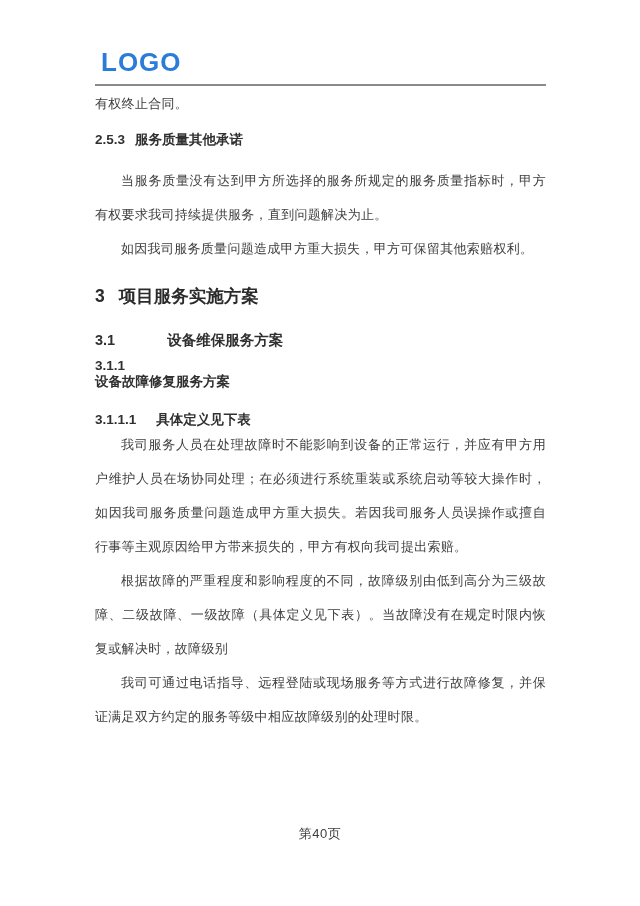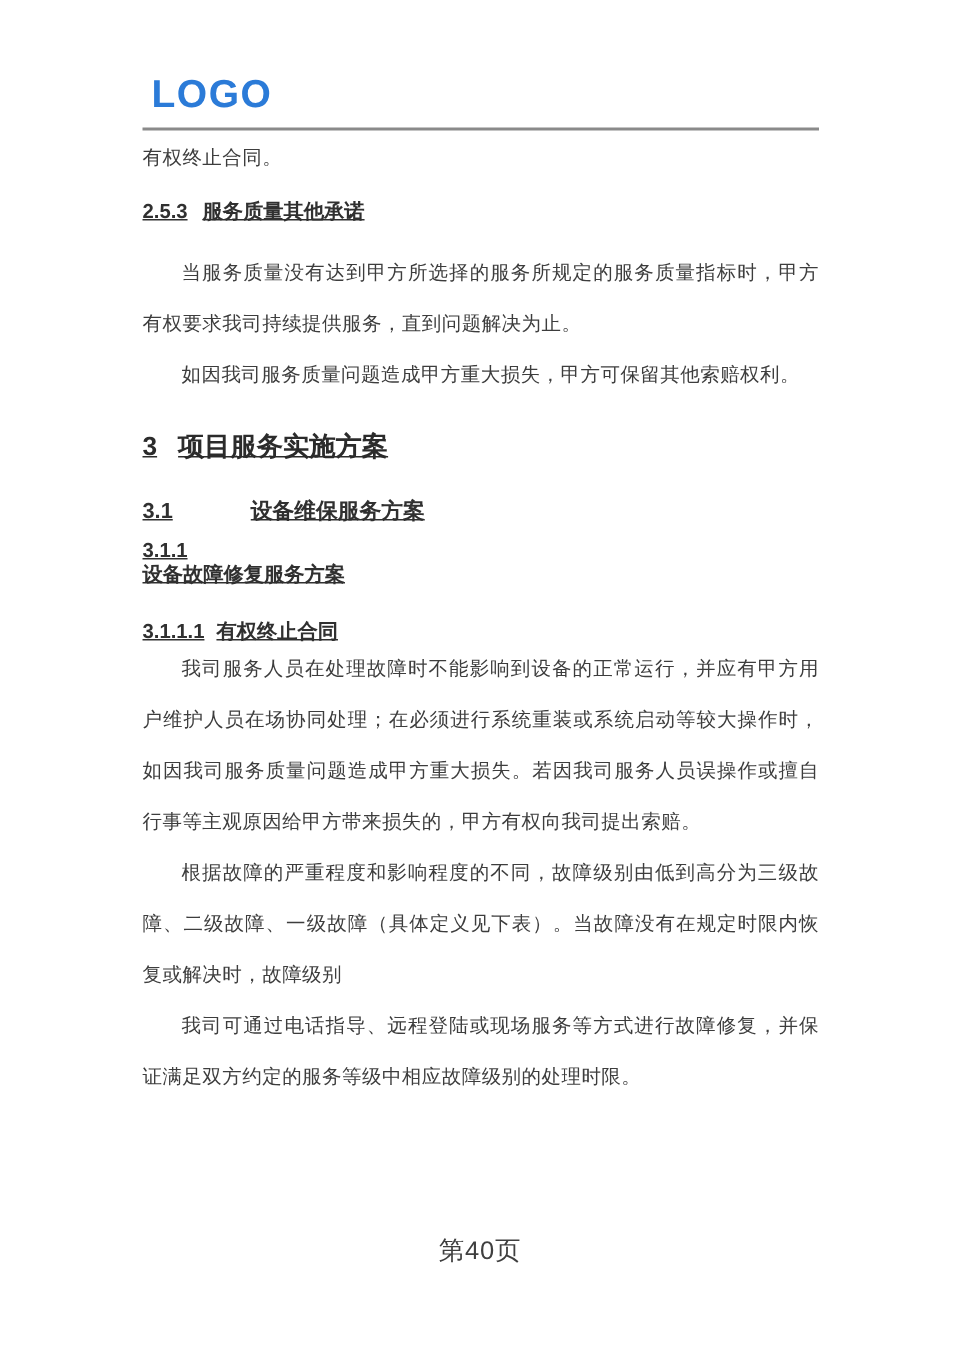--- a/index.html
+++ b/index.html
@@ -33,55 +33,54 @@
     line-height: 20px;
     margin: 8px 0 0 0;
     letter-spacing: 0.3px;
   }
   .heading {
     display: flex;
     align-items: baseline;
     font-weight: bold;
     color: #303030;
     white-space: nowrap;
-    text-decoration: underline;
   }
   .heading .h-num { flex: 0 0 auto; }
   .h-sub { font-size: 13.5px; line-height: 16px; }
   .h-sub .h-num { margin-right: 10px; }
   .h-253 { margin-top: 18px; }
   .h-chapter {
     font-size: 17.5px;
     line-height: 22px;
     margin-top: 19px;
     color: #2b2b2b;
   }
   .h-chapter .h-num { margin-right: 14px; }
   .h-31 { font-size: 14.5px; line-height: 17px; margin-top: 25px; gap: 40px; }
   .h-31 .h-num { margin-right: 12px; }
   .h-311 { margin-top: 9px; flex-direction: column; }
-  .h-3111 { margin-top: 22px; }
+  .h-3111 { margin-top: 22px; gap: 12px; }
   .h-3111 .h-num { margin-right: 8px; }
   .para {
     font-size: 13px;
     line-height: 34px;
     text-align: justify;
     text-indent: 2em;
     margin: 0;
     letter-spacing: 0.3px;
   }
   .para.first-after-heading { margin-top: 16px; }
   .para.first-after-heading-s3 { margin-top: 18px; }
   .footer {
     position: absolute;
     top: 826px;
     left: 0;
     right: 0;
     text-align: center;
-    font-size: 17px;
+    font-size: 13px;
     line-height: 15px;
     color: #3f3f3f;
     letter-spacing: 0.5px;
   }
 </style>
 </head>
 <body>
 
 <div class="page">
 
@@ -111,21 +110,21 @@
     <span class="h-title">设备维保服务方案</span>
   </div>
 
   <div class="heading h-sub h-311">
     <span class="h-num">3.1.1</span>
     <span class="h-title">设备故障修复服务方案</span>
   </div>
 
   <div class="heading h-sub h-3111">
     <span class="h-num">3.1.1.1</span>
-    <span class="h-title">有权终止合同</span>
+    <span class="h-title">具体定义见下表</span>
   </div>
 
 
   <p class="para">我司服务人员在处理故障时不能影响到设备的正常运行，并应有甲方用户维护人员在场协同处理；在必须进行系统重装或系统启动等较大操作时，如因我司服务质量问题造成甲方重大损失。若因我司服务人员误操作或擅自行事等主观原因给甲方带来损失的，甲方有权向我司提出索赔。</p>
 
   <p class="para">根据故障的严重程度和影响程度的不同，故障级别由低到高分为三级故障、二级故障、一级故障（具体定义见下表）。当故障没有在规定时限内恢复或解决时，故障级别</p>
 
   <p class="para">我司可通过电话指导、远程登陆或现场服务等方式进行故障修复，并保证满足双方约定的服务等级中相应故障级别的处理时限。</p>
 
   <div class="footer">第40页</div>

